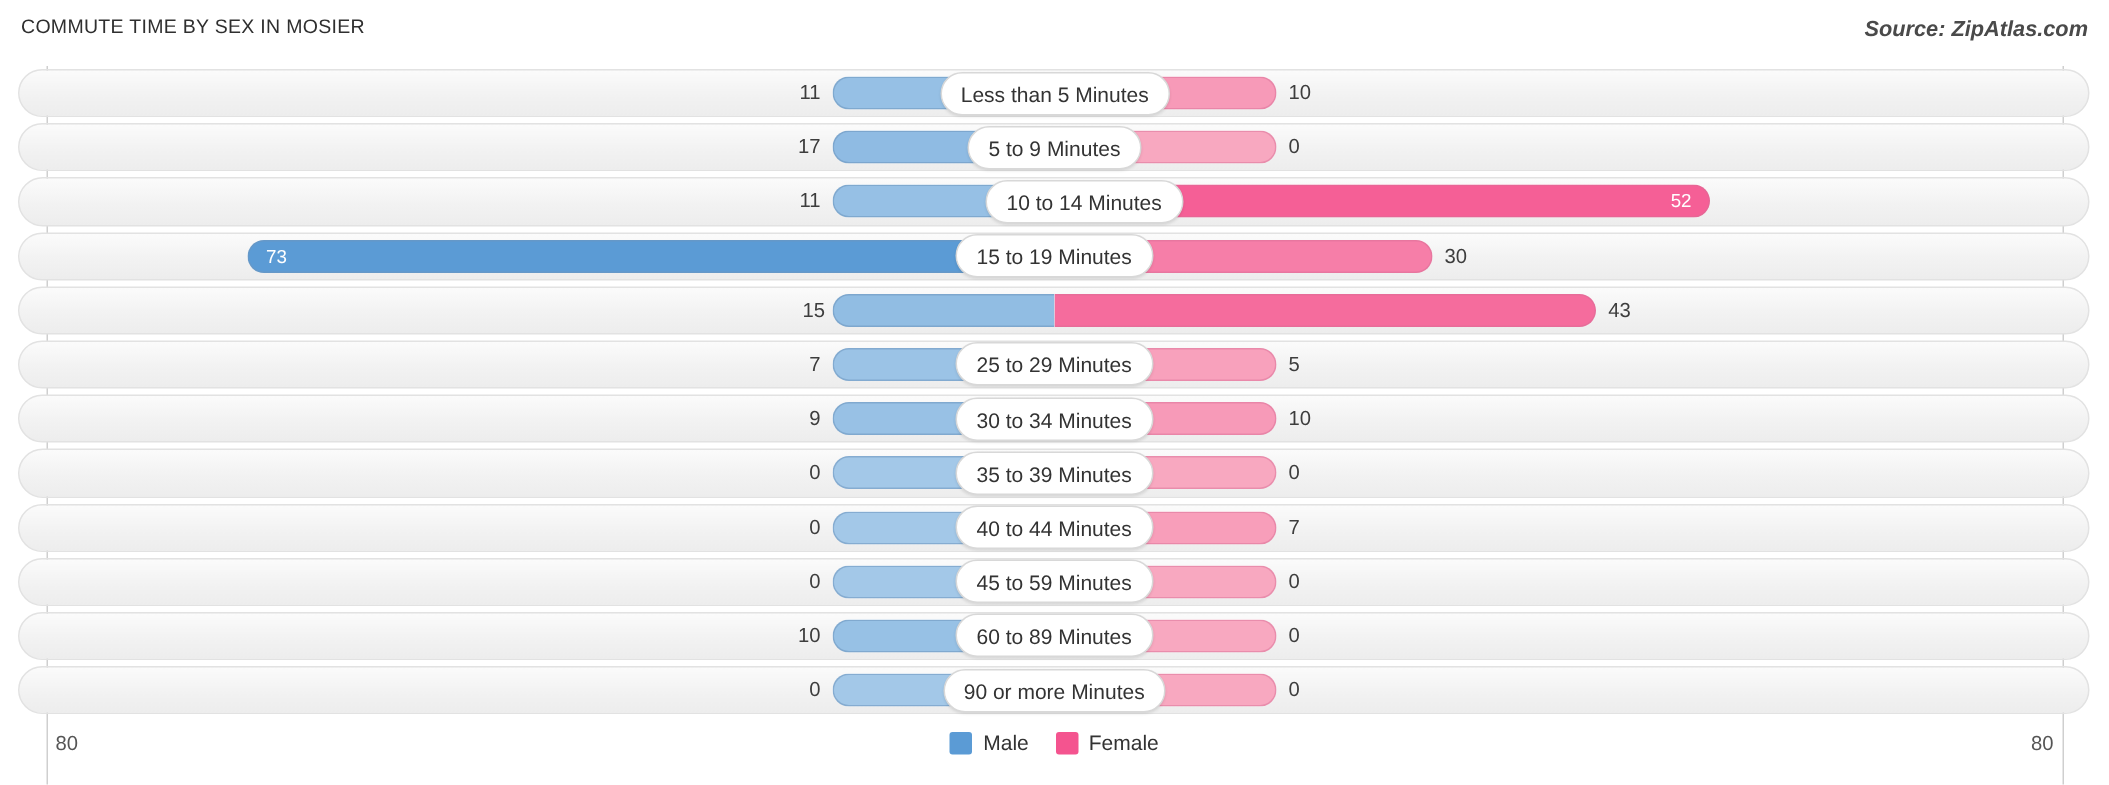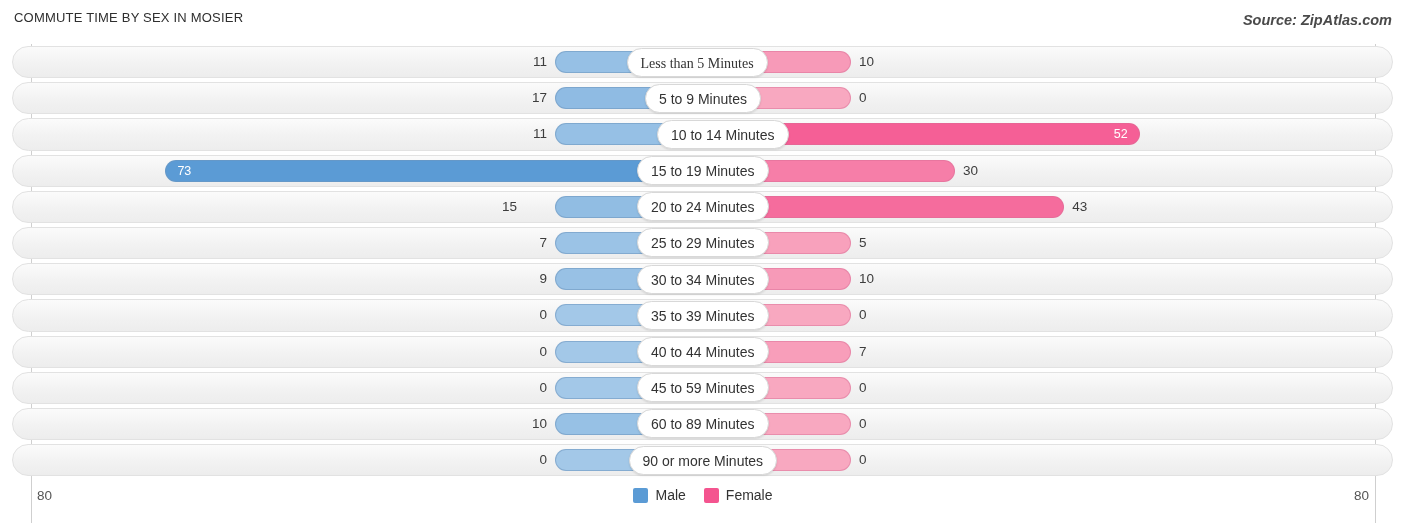--- a/index.html
+++ b/index.html
@@ -199,21 +199,21 @@
 <div class="plot">
   <div class="gridline left"></div>
   <div class="gridline right"></div>
   <div class="rows" id="rows-container">
       <div class="row">
         <div class="track"></div>
         <div class="bar male" style="left: 555px; width: 148px; background: rgb(150, 192, 229);"></div>
         <div class="bar female" style="left: 703px; width: 148px; background: rgb(247, 154, 184);"></div>
         <div class="val male" style="right: 859px;">11</div>
         <div class="val female" style="left: 859px;">10</div>
-        <div class="pill" style="left: 626.5px; font-family: Liberation Serif, serif;">Less than 5 Minutes</div>
+        <div class="pill" style="left: 626.5px;">Less than 5 Minutes</div>
       </div>
       <div class="row">
         <div class="track"></div>
         <div class="bar male" style="left: 555px; width: 148px; background: rgb(143, 187, 227);"></div>
         <div class="bar female" style="left: 703px; width: 148px; background: rgb(248, 168, 192);"></div>
         <div class="val male" style="right: 859px;">17</div>
         <div class="val female" style="left: 859px;">0</div>
         <div class="pill" style="left: 645px;">5 to 9 Minutes</div>
       </div>
       <div class="row">
@@ -229,23 +229,22 @@
         <div class="bar male" style="left: 165.4px; width: 537.6px; background: rgb(91, 155, 213);"></div>
         <div class="bar female" style="left: 703px; width: 252px; background: rgb(246, 126, 168);"></div>
         <div class="val-inside" style="left: 177.4px;">73</div>
         <div class="val female" style="left: 963px;">30</div>
         <div class="pill" style="left: 637px;">15 to 19 Minutes</div>
       </div>
       <div class="row">
         <div class="track"></div>
         <div class="bar male" style="left: 555px; width: 148px; background: rgb(145, 189, 227);"></div>
         <div class="bar female" style="left: 703px; width: 361.2px; background: rgb(245, 108, 157);"></div>
-        <div class="val male" style="right: 889px; margin-left: 20px;">15</div>
+        <div class="val male" style="right: 856px; margin-left: 20px;">15</div>
         <div class="val female" style="left: 1072.2px;">43</div>
-        <div class="pill" style="left: 637px;">20 to 24 Minutes</div>
       </div>
       <div class="row">
         <div class="track"></div>
         <div class="bar male" style="left: 555px; width: 148px; background: rgb(155, 195, 230);"></div>
         <div class="bar female" style="left: 703px; width: 148px; background: rgb(248, 161, 188);"></div>
         <div class="val male" style="right: 859px;">7</div>
         <div class="val female" style="left: 859px;">5</div>
         <div class="pill" style="left: 637px;">25 to 29 Minutes</div>
       </div>
       <div class="row">

